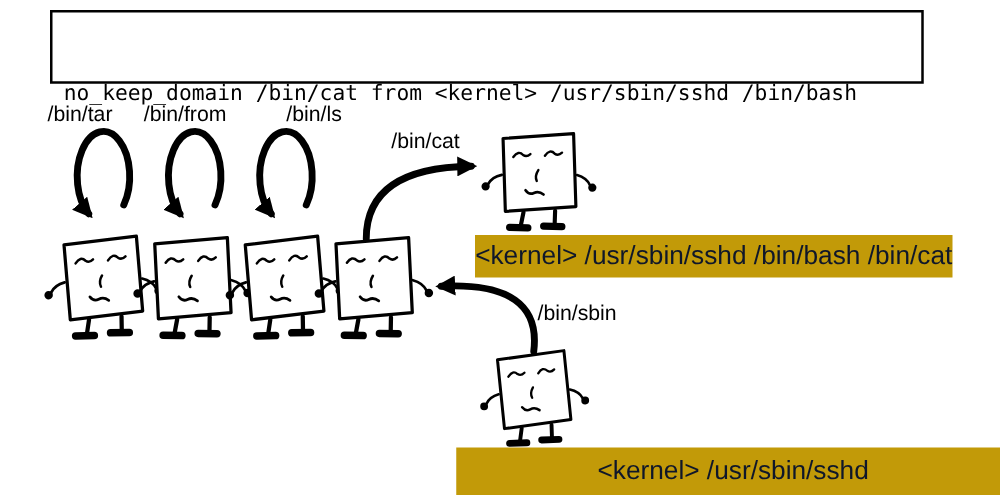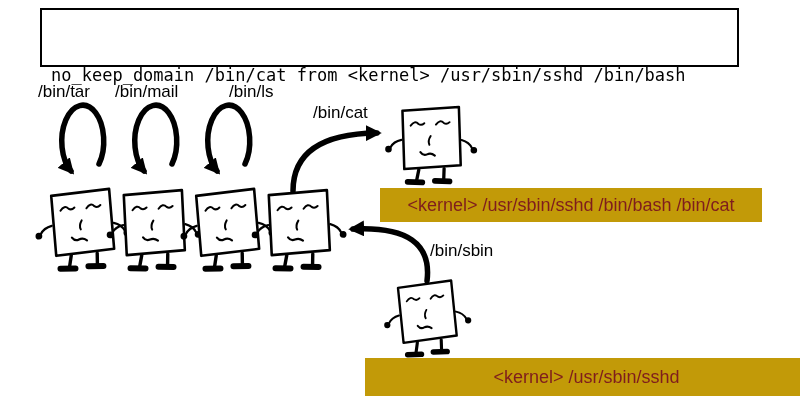--- a/index.html
+++ b/index.html
@@ -14,38 +14,38 @@
     border:2px solid #000; background:#fff;
     padding:3px 0 2px 9px;
     font-family:"DejaVu Sans Mono", monospace;
     font-size:17px; line-height:25px; white-space:pre;
   }
   .exec-label {
     position:absolute; font-size:17px; line-height:19px; white-space:nowrap;
   }
   .bar {
     position:absolute; display:flex; align-items:center; justify-content:center;
-    font-size:18px; white-space:nowrap; color:#7f1d1d;
+    font-size:21px; white-space:nowrap; color:#0f172a;
   }
   #bar-bash { left:37px;  top:268px; width:323px; height:33px; }
   #bar-cat  { left:380px; top:188px; width:382px; height:34px; }
   #bar-sshd { left:365px; top:358px; width:443px; height:38px; }
   #diagram-svg { position:absolute; left:0; top:0; }
 </style>
 </head>
 <body>
 
 <div id="canvas">
 
   <div class="policy-box">
     <div>no_keep_domain /bin/cat from &lt;kernel&gt; /usr/sbin/sshd /bin/bash</div>
   </div>
 
   <div class="exec-label" style="left:38px;  top:82px;">/bin/tar</div>
-  <div class="exec-label" style="left:115px; top:82px;">/bin/mail</div>
+  <div class="exec-label" style="left:115px; top:82px;">/bin/from</div>
   <div class="exec-label" style="left:229px; top:82px;">/bin/ls</div>
 
   <div class="exec-label" style="left:313px; top:103px;">/bin/cat</div>
   <div class="exec-label" style="left:430px; top:241px;">/bin/sbin</div>
 
   <div class="bar" id="bar-cat" style="background: rgb(194, 154, 8);">&lt;kernel&gt; /usr/sbin/sshd /bin/bash /bin/cat</div>
   <div class="bar" id="bar-sshd" style="background: rgb(194, 154, 8);">&lt;kernel&gt; /usr/sbin/sshd</div>
 
   <svg id="diagram-svg" width="800" height="400" viewBox="0 0 800 400">
     <defs>

